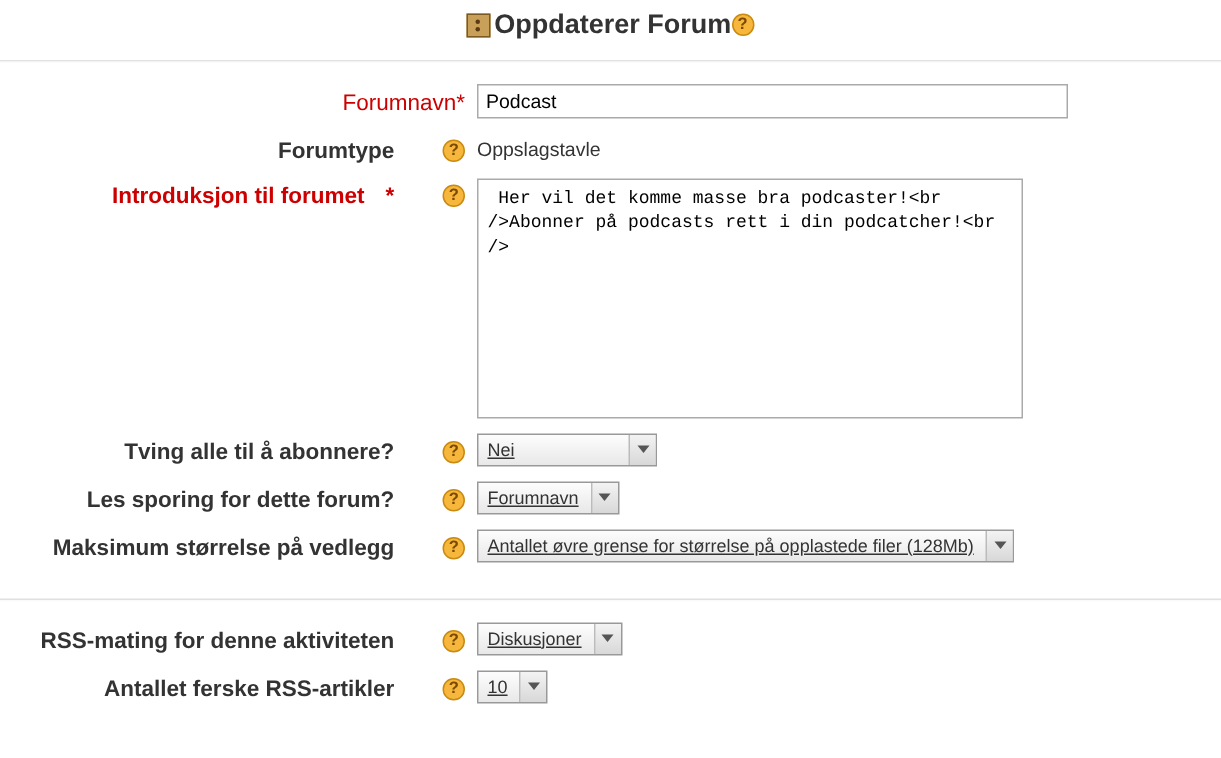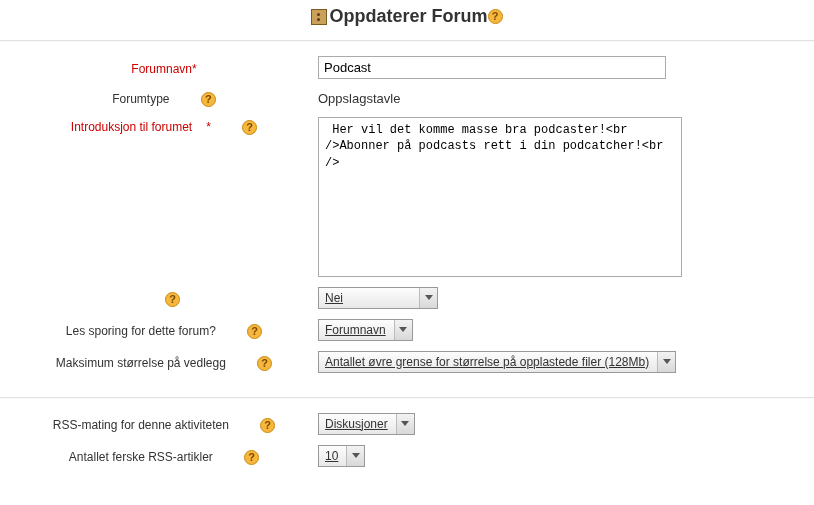--- a/index.html
+++ b/index.html
@@ -56,31 +56,31 @@
   }
   .section { padding: 14px 18px; }
   .row {
     display: flex;
     align-items: flex-start;
     margin-bottom: 10px;
   }
   .row.align-center { align-items: center; }
   .label-col {
     width: 300px;
-    text-align: center;
+    text-align: right;
     padding-right: 8px;
     padding-top: 3px;
-    font-size: 12px;
+    font-size: 15px;
   }
   .label-col.req { color: #c00; }
   .asterisk { color: #c00; }
-  .label-help { display: inline-flex; align-items: center; gap: 14px; }
+  .label-help { display: inline-flex; align-items: center; gap: 14px; font-weight: bold; }
   .field-col { flex: 1; display: flex; align-items: center; }
   input[type="text"] {
-    width: 348px;
+    width: 394px;
     padding: 3px 5px;
     border: 1px solid #aaa;
     font-size: 13px;
     font-family: inherit;
   }
   .static-val { font-size: 13px; padding-top: 1px; }
   textarea {
     width: 364px;
     height: 160px;
     padding: 4px 6px;
@@ -170,21 +170,21 @@
       </span>
     </div>
     <div class="field-col">
       <textarea style=""> Her vil det komme masse bra podcaster!&lt;br /&gt;Abonner på podcasts rett i din podcatcher!&lt;br /&gt;</textarea>
     </div>
   </div>
 
   <div class="row align-center">
     <div class="label-col">
       <span class="label-help">
-        &nbsp;
+        <span>Tving alle til å abonnere?</span>&nbsp;
         <span class="help-icon"></span>
       </span>
     </div>
     <div class="field-col">
       <div class="select w-120">
         <div class="sel-text">Nei</div>
         <div class="sel-arrow"></div>
       </div>
     </div>
   </div>

